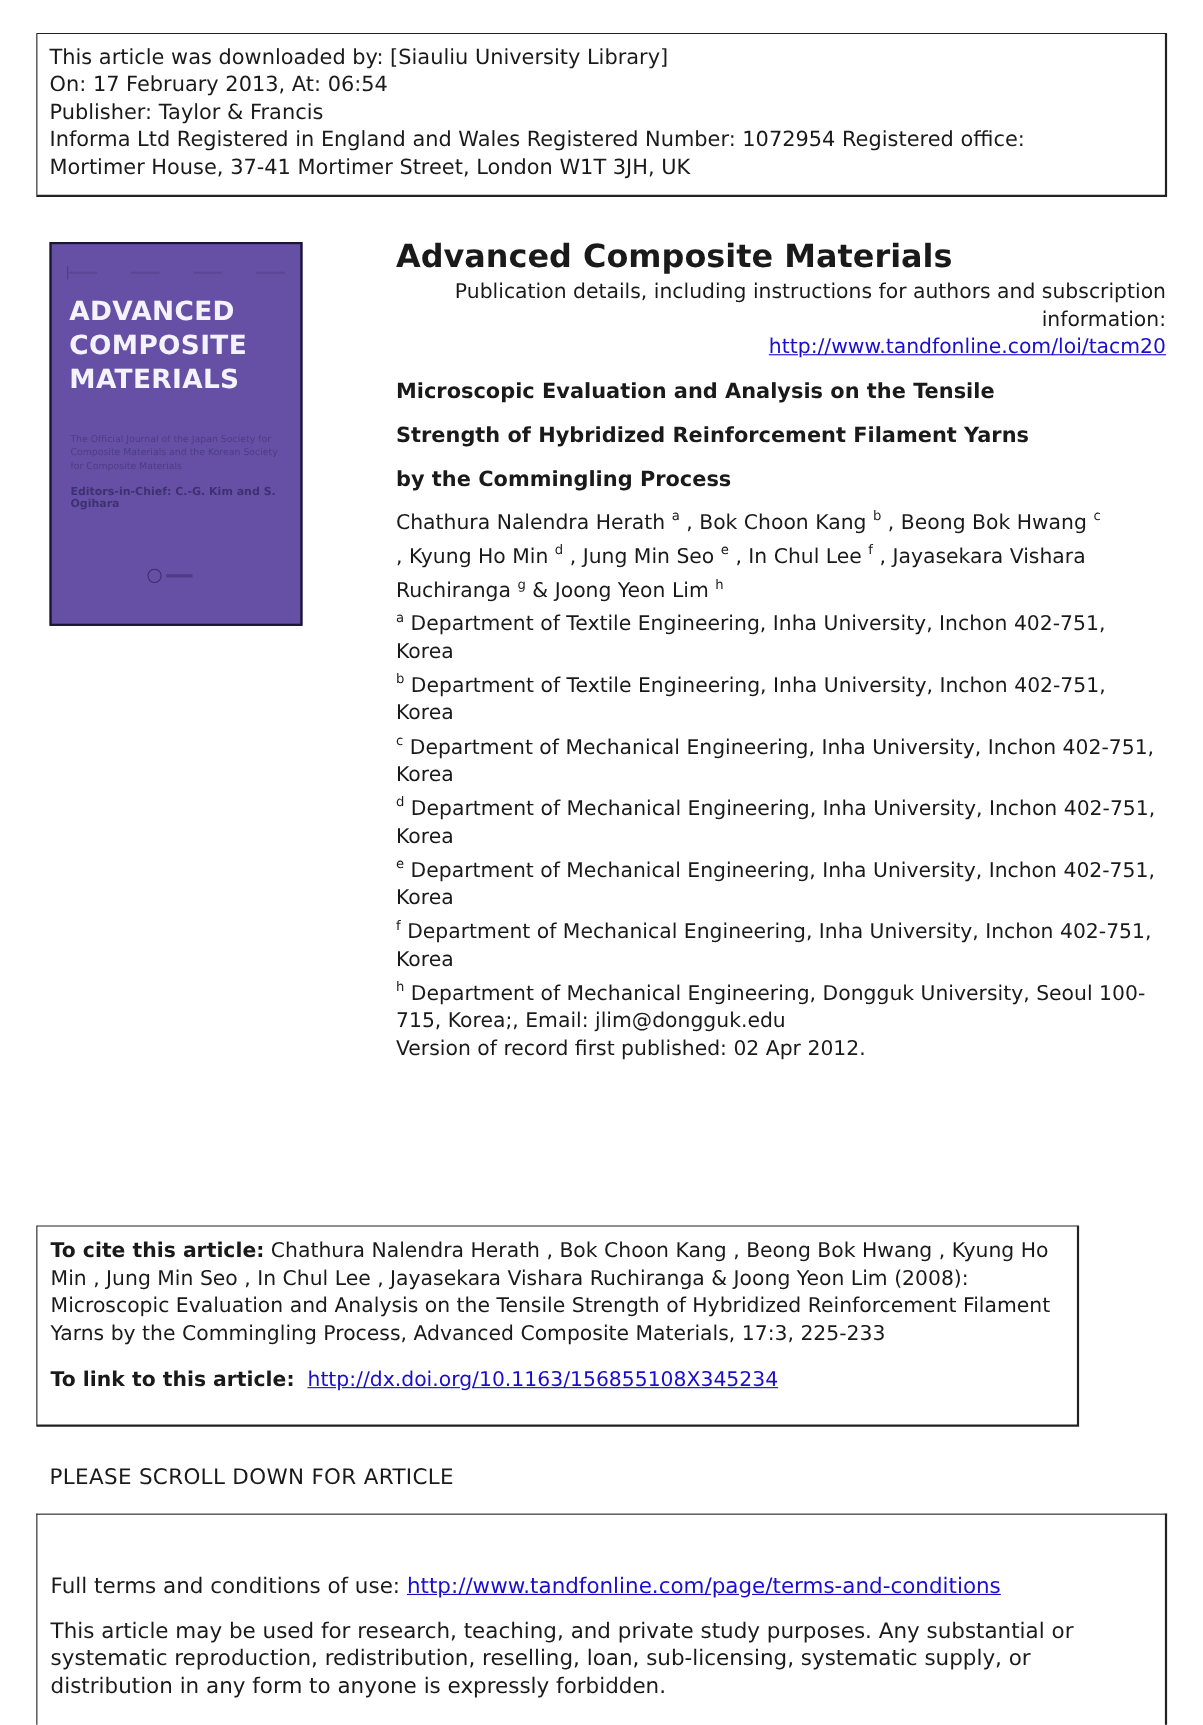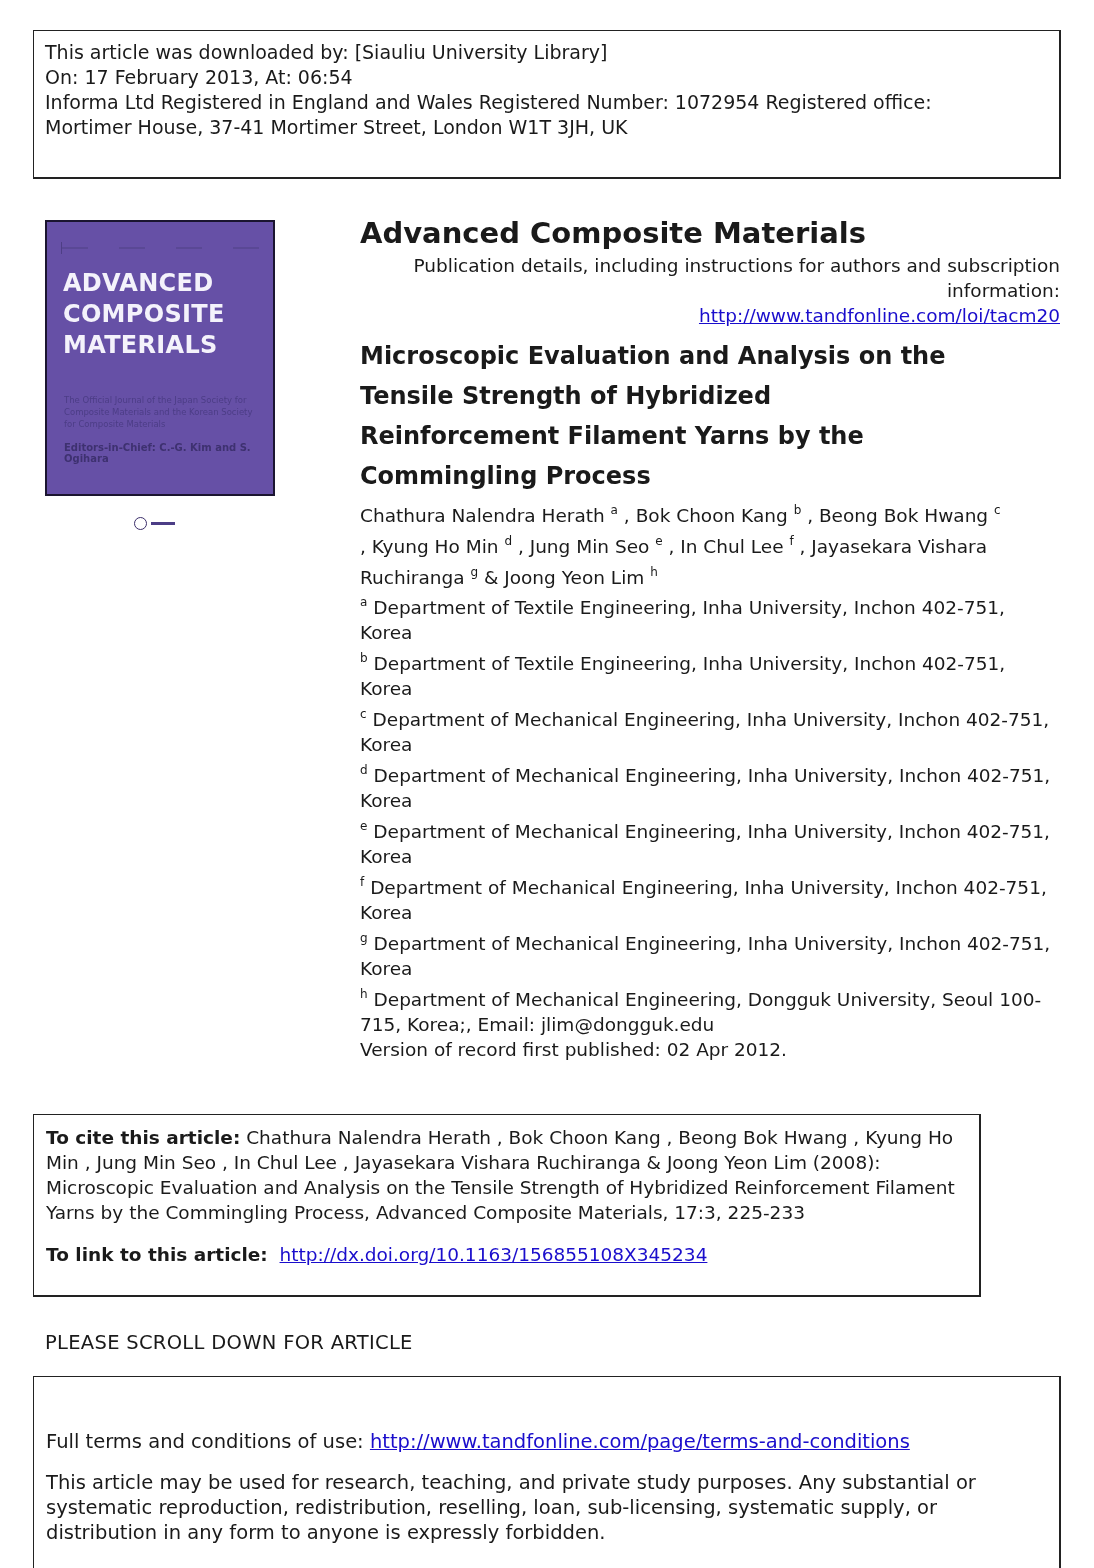--- a/index.html
+++ b/index.html
@@ -8,21 +8,21 @@
     font-family: "DejaVu Sans", sans-serif; color: #1a1a1a;
   }
   .box {
     position: absolute; border: 1px solid #222; border-right-width: 2px; border-bottom-width: 2px;
     box-sizing: border-box;
   }
   #download-box { left: 33px; top: 30px; width: 1028px; height: 149px; padding: 9px 11px; }
   #download-box .line { font-size: 19px; line-height: 25px; white-space: nowrap; }
 
   #cover {
-    position: absolute; left: 45px; top: 220px; width: 230px; height: 276px;
+    position: absolute; left: 45px; top: 220px; width: 230px; height: 349px;
     background: #6650a6; border: 2px solid #1b1530; box-sizing: border-box;
   }
   #cover .topbar {
     position: absolute; left: 14px; right: 14px; top: 20px; height: 12px;
     border-left: 1px solid #4e3e85; display: flex; justify-content: space-between;
   }
   #cover .topbar span { display: block; width: 26px; height: 2px; margin-top: 5px; background: #5a4895; }
   #cover .cover-title {
     position: absolute; left: 16px; top: 46px; color: #f4f2fb;
     font-family: "DejaVu Sans", sans-serif; font-weight: bold; font-size: 24px; line-height: 31px;
@@ -38,21 +38,21 @@
   #cover .cover-logo {
     position: absolute; left: 87px; top: 295px; display: flex; align-items: center; gap: 4px;
   }
   #cover .cover-logo .circle { width: 11px; height: 11px; border: 1px solid #3b2e6a; border-radius: 50%; }
   #cover .cover-logo .txt { width: 24px; height: 3px; background: #4c3d86; }
 
   #right-col { position: absolute; left: 360px; top: 213px; width: 700px; }
   .journal-title { font-weight: bold; font-size: 29px; line-height: 40px; margin: 0; }
   .pub-details { font-size: 18.5px; line-height: 25px; margin: 0; text-align: right; }
   a.link { color: #1a0dcc; text-decoration: underline; }
-  .article-title { font-weight: bold; font-size: 24px; line-height: 40px; margin: 8px 0 0 0; width: 600px; }
+  .article-title { font-weight: bold; font-size: 19px; line-height: 40px; margin: 8px 0 0 0; width: 600px; }
   .authors { font-size: 18.5px; line-height: 31px; margin-top: 4px; width: 660px; }
   .authors sup, .aff sup { font-size: 12px; line-height: 0; vertical-align: 8px; }
   .aff { font-size: 18.5px; line-height: 25px; margin-top: 6px; }
   .aff-list .aff:first-child { margin-top: 2px; }
   .version { font-size: 18.5px; line-height: 25px; }
 
   #cite-box { left: 33px; top: 1114px; width: 948px; height: 183px; padding: 10px 12px; }
   #cite-box .p { font-size: 18.5px; line-height: 25px; }
   #cite-box b { font-weight: bold; }
   #cite-box .link-p { margin-top: 17px; }
@@ -62,20 +62,21 @@
   #terms-box { left: 33px; top: 1376px; width: 1028px; height: 200px; padding: 8px 12px; border-bottom: none; }
   #terms-box .p { font-size: 19.5px; line-height: 25px; margin-top: 44px; }
   #terms-box .p2 { margin-top: 16px; }
 </style>
 </head>
 <body>
 
 <div id="download-box" class="box">
   <div class="line">This article was downloaded by: [Siauliu University Library]</div>
   <div class="line">On: 17 February 2013, At: 06:54</div>
+  <div class="line">Publisher: Taylor &amp; Francis</div>
   <div class="line">Informa Ltd Registered in England and Wales Registered Number: 1072954 Registered office:</div>
   <div class="line">Mortimer House, 37-41 Mortimer Street, London W1T 3JH, UK</div>
 </div>
 
 <div id="cover">
   <div class="topbar">
       <span></span>
       <span></span>
       <span></span>
       <span></span>
@@ -103,21 +104,20 @@
   <div class="authors">
     <span>Chathura Nalendra Herath</span> <sup>a</sup><span> , </span><span>Bok Choon Kang</span> <sup>b</sup><span> , </span><span>Beong Bok Hwang</span> <sup>c</sup><br><span> , </span><span>Kyung Ho Min</span> <sup>d</sup><span> , </span><span>Jung Min Seo</span> <sup>e</sup><span> , </span><span>In Chul Lee</span> <sup>f</sup><span> , </span><span>Jayasekara Vishara Ruchiranga</span> <sup>g</sup><span> &amp; </span><span>Joong Yeon Lim</span> <sup>h</sup>
   </div>
   <div class="aff-list">
     <div class="aff"><sup>a</sup> <span>Department of Textile Engineering, Inha University, Inchon 402-751, Korea</span></div>
     <div class="aff"><sup>b</sup> <span>Department of Textile Engineering, Inha University, Inchon 402-751, Korea</span></div>
     <div class="aff"><sup>c</sup> <span>Department of Mechanical Engineering, Inha University, Inchon 402-751, Korea</span></div>
     <div class="aff"><sup>d</sup> <span>Department of Mechanical Engineering, Inha University, Inchon 402-751, Korea</span></div>
     <div class="aff"><sup>e</sup> <span>Department of Mechanical Engineering, Inha University, Inchon 402-751, Korea</span></div>
     <div class="aff"><sup>f</sup> <span>Department of Mechanical Engineering, Inha University, Inchon 402-751, Korea</span></div>
-    <div class="aff"><sup>g</sup> <span>Department of Mechanical Engineering, Inha University, Inchon 402-751, Korea</span></div>
     <div class="aff"><sup>h</sup> <span>Department of Mechanical Engineering, Dongguk University, Seoul 100-715, Korea;, Email: jlim@dongguk.edu</span></div>
   </div>
   <div class="version">Version of record first published: 02 Apr 2012.</div>
 </div>
 
 <div id="cite-box" class="box">
   <div class="p">
     <b>To cite this article:</b>
     <span>Chathura Nalendra Herath , Bok Choon Kang , Beong Bok Hwang , Kyung Ho Min , Jung Min Seo , In Chul Lee , Jayasekara Vishara Ruchiranga &amp; Joong Yeon Lim (2008): Microscopic Evaluation and Analysis on the Tensile Strength of Hybridized Reinforcement Filament Yarns by the Commingling Process, Advanced Composite Materials, 17:3, 225-233</span>
   </div>

